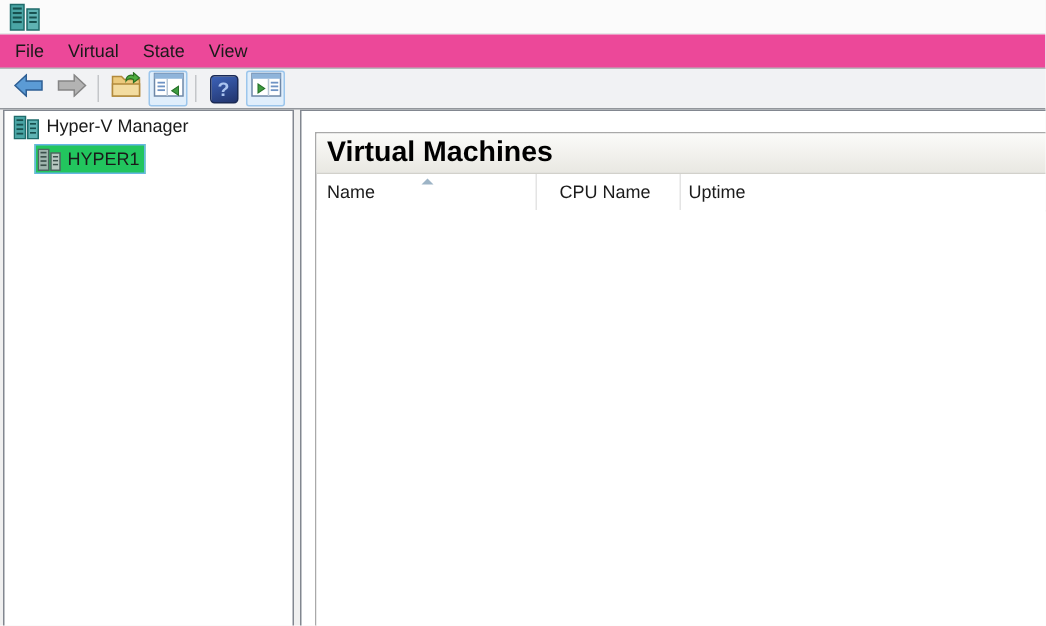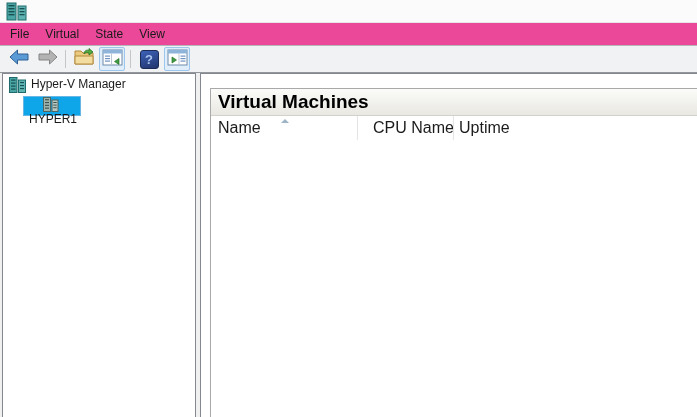--- a/index.html
+++ b/index.html
@@ -49,40 +49,40 @@
   }
   .tree-row{
     display:flex;height:18px;font-size:12px;color:#1a1a1a;
     padding-left:6px;cursor:default;
   }
   .tree-child-wrap{padding-left:20px;margin-top:1px;}
   .tree-node{
     display:inline-flex;align-items:center;height:18px;font-size:12px;color:#1a1a1a;
     padding:0 3px 0 1px;border:1px solid transparent;cursor:default;
   }
-  .tree-node.selected{background:#0ea5e9;border-color:#67b6e3;flex-direction:column;}
+  .tree-node.selected{background:#22c55e;border-color:#67b6e3;}
   .tree-label{margin-left:4px;white-space:nowrap;}
   
   .main-panel{
     position:absolute;left:200px;top:73px;width:505px;height:360px;
     background:#fff;border:1px solid #828790;box-sizing:border-box;
   }
   .vm-box{
     position:absolute;left:9px;top:14px;width:500px;height:344px;
     border:1px solid #a9a9a9;background:#fff;box-sizing:border-box;
   }
   .vm-header{
     height:26px;background:linear-gradient(#fbfbf9,#e9e8e2);
     border-bottom:1px solid #d2d1cb;display:flex;align-items:center;padding-left:7px;
   }
   .vm-title{font-weight:bold;font-size:19px;color:#000;}
   .header-row{height:24px;display:flex;border-bottom:1px solid #e6e6e6;}
   .col{
     position:relative;display:flex;align-items:center;
-    font-size:16px;color:#1b1b1b;border-right:1px solid #e4e4e4;
+    font-size:12px;color:#1b1b1b;border-right:1px solid #e4e4e4;
     box-sizing:border-box;cursor:default;white-space:nowrap;overflow:hidden;
   }
   .col-name{width:147px;padding-left:7px;}
   .col-state{width:90px;padding-left:15px;}
   .col-cpu{width:96px;padding-left:15px;}
   .col-mem{width:120px;padding-left:7px;}
   .col-uptime{flex:1;padding-left:5px;border-right:none;}
   .sort-arrow{
     position:absolute;left:70px;top:3px;width:0;height:0;
     border-left:4px solid transparent;border-right:4px solid transparent;

